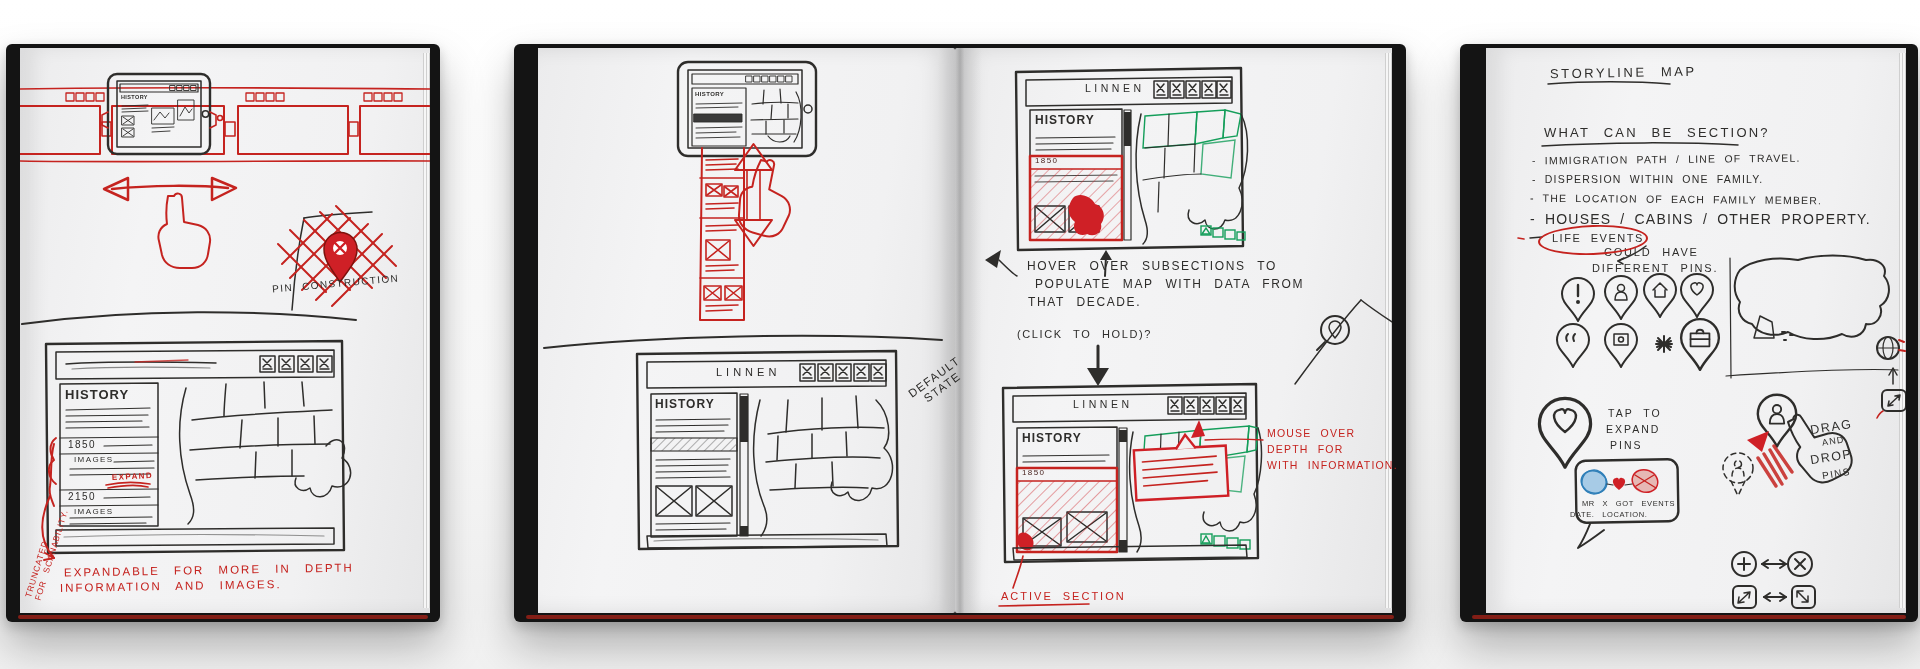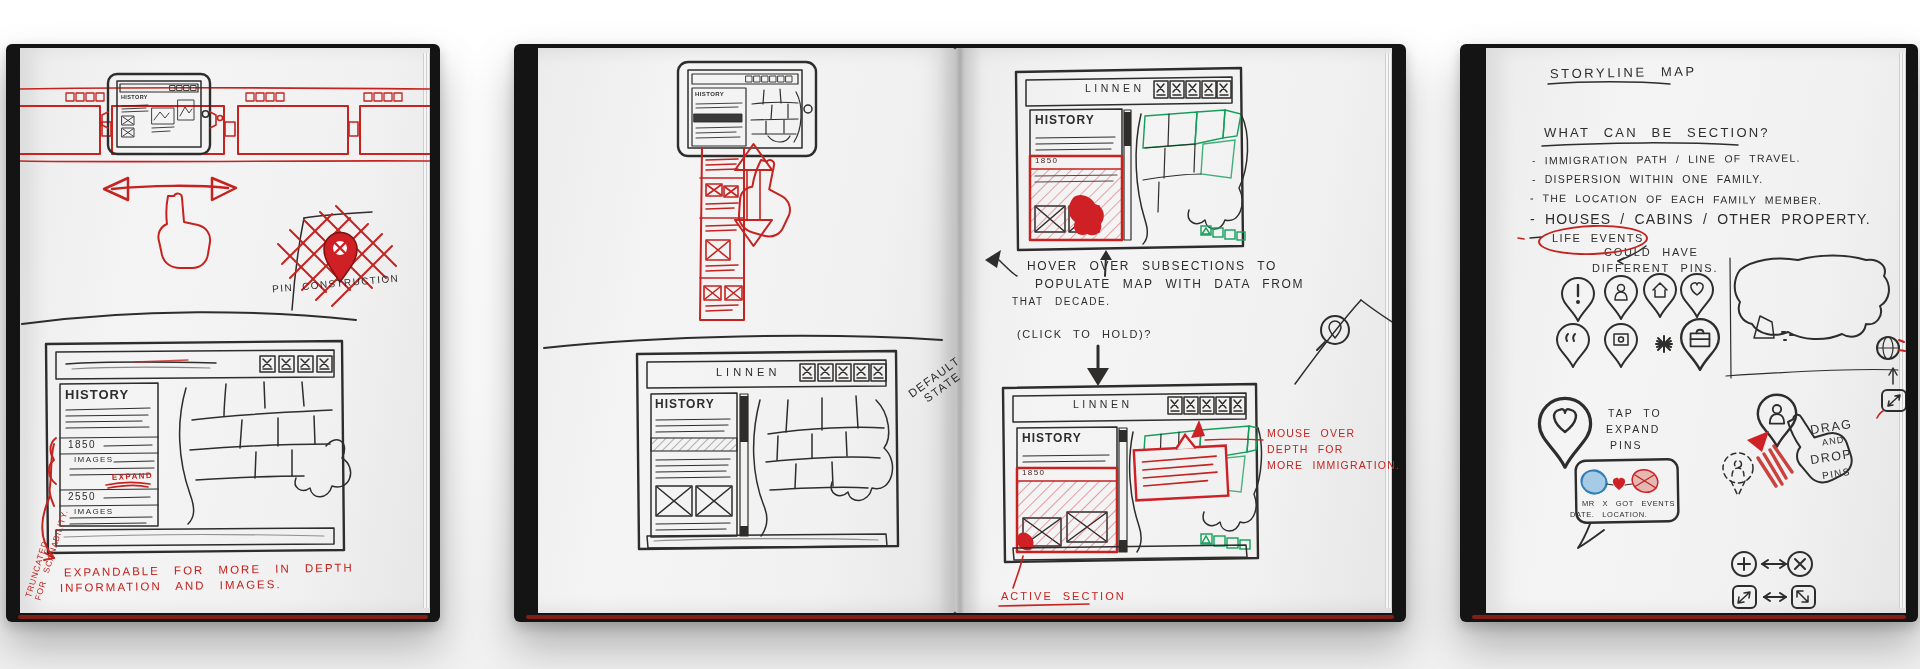--- a/index.html
+++ b/index.html
@@ -194,21 +194,21 @@
           <path d="M30 448 C20 470 18 492 34 510"></path>
           <path d="M34 510 l-9 -5 M34 510 l-10 2"></path>
         </g>
       </svg>
       <div class="t" style="left:101px;top:46px;font-size:5.5px;letter-spacing:.4px;font-weight:bold;">HISTORY</div>
       <div class="t" style="left:252px;top:230px;font-size:10px;transform:rotate(-5deg);">PIN CONSTRUCTION</div>
       <div class="t" style="left:45px;top:340px;font-size:13px;font-weight:bold;letter-spacing:1px;">HISTORY</div>
       <div class="t" style="left:48px;top:391px;font-size:10px;">1850</div>
       <div class="t" style="left:54px;top:408px;font-size:8px;">IMAGES</div>
       <div class="t red" style="left:92px;top:425px;font-size:8px;transform:rotate(-3deg);font-weight:bold;">EXPAND</div>
-      <div class="t" style="left:48px;top:443px;font-size:10px;">2550</div>
+      <div class="t" style="left:48px;top:443px;font-size:10px;">2150</div>
       <div class="t" style="left:54px;top:460px;font-size:8px;">IMAGES</div>
       <div class="t red" style="left:4px;top:548px;font-size:8.5px;letter-spacing:.8px;transform:rotate(-73deg);transform-origin:0 0;">
         <div>TRUNCATED</div>
         <div>FOR SCANABILITY.</div>
       </div>
       <div class="t red" style="left:44px;top:516px;font-size:11.5px;letter-spacing:2px;word-spacing:9px;transform:rotate(-1deg);">EXPANDABLE FOR MORE IN DEPTH</div>
       <div class="t red" style="left:40px;top:532px;font-size:11.5px;letter-spacing:2px;word-spacing:9px;transform:rotate(-1deg);">INFORMATION AND IMAGES.</div>
     </div>
   </div>
 
@@ -535,28 +535,28 @@
         <g class="r r16">
           <path d="M44 558 L134 556"></path>
           <path d="M58 540 C62 528 66 518 68 508"></path>
         </g>
       </svg>
       <div class="t" style="left:130px;top:35px;font-size:10.5px;letter-spacing:3.5px;">LINNEN</div>
       <div class="t" style="left:80px;top:66px;font-size:12px;font-weight:bold;letter-spacing:1px;">HISTORY</div>
       <div class="t" style="left:80px;top:109px;font-size:8px;color:#4a2420;">1850</div>
       <div class="t" style="left:72px;top:212px;font-size:12px;letter-spacing:1.6px;word-spacing:7px;">HOVER OVER SUBSECTIONS TO</div>
       <div class="t" style="left:80px;top:230px;font-size:12px;letter-spacing:1.6px;word-spacing:7px;">POPULATE MAP WITH DATA FROM</div>
-      <div class="t" style="left:57px;top:248px;font-size:10px;letter-spacing:1.6px;word-spacing:7px;">THAT DECADE.</div>
+      <div class="t" style="left:73px;top:248px;font-size:12px;letter-spacing:1.6px;word-spacing:7px;">THAT DECADE.</div>
       <div class="t" style="left:62px;top:280px;font-size:11px;letter-spacing:1.6px;word-spacing:6px;">(CLICK TO HOLD)?</div>
       <div class="t" style="left:118px;top:351px;font-size:10.5px;letter-spacing:3.5px;">LINNEN</div>
       <div class="t" style="left:67px;top:384px;font-size:12px;font-weight:bold;letter-spacing:1px;">HISTORY</div>
       <div class="t" style="left:67px;top:421px;font-size:8px;color:#4a2420;">1850</div>
       <div class="t red" style="left:312px;top:380px;font-size:10.5px;letter-spacing:1.2px;">MOUSE OVER</div>
       <div class="t red" style="left:312px;top:396px;font-size:10.5px;letter-spacing:1.2px;">DEPTH FOR</div>
-      <div class="t red" style="left:312px;top:412px;font-size:10.5px;letter-spacing:1.2px;">MORE IMMIGRATION.</div>
+      <div class="t red" style="left:312px;top:412px;font-size:10.5px;letter-spacing:1.2px;">WITH INFORMATION.</div>
       <div class="t red" style="left:46px;top:542px;font-size:11px;letter-spacing:2px;">ACTIVE SECTION</div>
     </div>
 
     <div style="position:absolute;left:50%;margin-left:-22px;width:44px;top:4px;bottom:9px;z-index:8;
          background:linear-gradient(to right,rgba(0,0,0,0) 0%,rgba(0,0,0,.08) 40%,rgba(40,40,40,.25) 50%,rgba(0,0,0,.08) 60%,rgba(0,0,0,0) 100%);"></div>
   </div>
 
   <div class="book" style="left:1460px;width:458px;">
     <div class="redline"></div>
     <div class="page spineL" style="left:26px;width:420px;">

